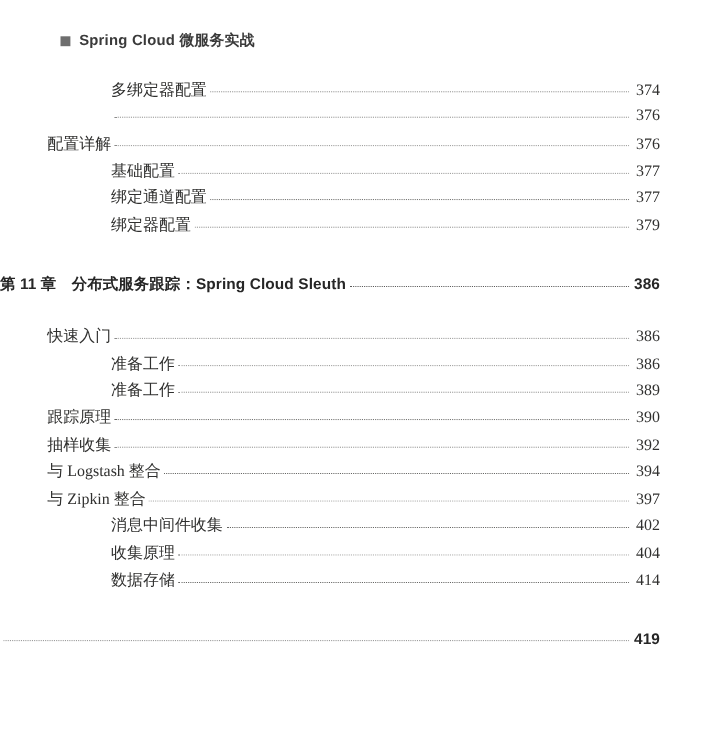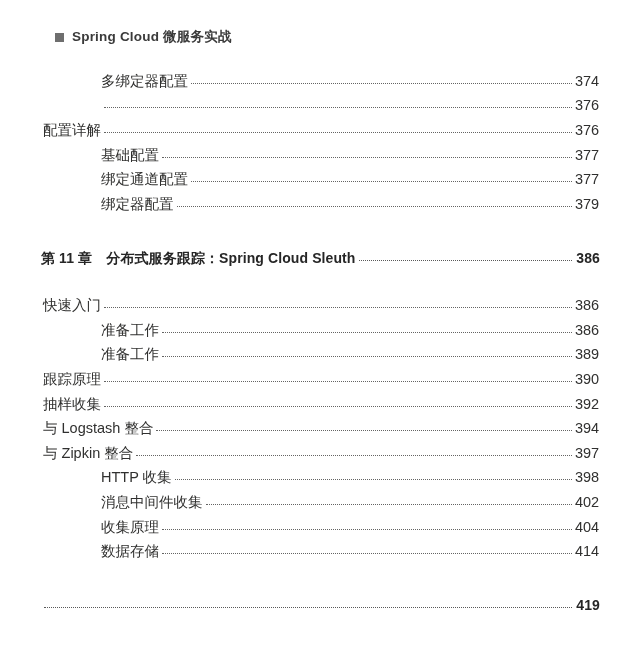--- a/index.html
+++ b/index.html
@@ -84,31 +84,30 @@
     opacity: 0.85;
   }
   .toc-page {
     flex: none;
     color: #30302f;
     text-align: right;
     min-width: 26px;
   }
 
   
-  .lvl-0 { padding-left: 41px; }
+  .lvl-0 { }
   .lvl-1 { padding-left: 43px; }
   .lvl-2 { padding-left: 101px; }
 
   
   .style-serif .toc-label,
   .style-serif .toc-page {
-    font-family: Liberation Sans, sans-serif;
+    font-family: Liberation Serif, serif;
     font-size: 14.5px;
     font-weight: normal;
-    text-align: center;
   }
 
   
   .style-heading .toc-label,
   .style-heading .toc-page {
     font-family: "Liberation Sans", "DejaVu Sans", sans-serif;
     font-size: 14px;
     font-weight: bold;
     color: #262626;
     letter-spacing: 0.1px;
@@ -196,25 +195,20 @@
       <span class="toc-label">与 Logstash 整合</span>
       <span class="toc-leader"></span>
       <span class="toc-page">394</span>
     </div>
     <div class="toc-row lvl-1 style-serif">
       <span class="toc-label">与 Zipkin 整合</span>
       <span class="toc-leader"></span>
       <span class="toc-page">397</span>
     </div>
     <div class="toc-row lvl-2 style-serif">
-      <span class="toc-label">HTTP 收集</span>
-      <span class="toc-leader"></span>
-      <span class="toc-page">398</span>
-    </div>
-    <div class="toc-row lvl-2 style-serif">
       <span class="toc-label">消息中间件收集</span>
       <span class="toc-leader"></span>
       <span class="toc-page">402</span>
     </div>
     <div class="toc-row lvl-2 style-serif">
       <span class="toc-label">收集原理</span>
       <span class="toc-leader"></span>
       <span class="toc-page">404</span>
     </div>
     <div class="toc-row lvl-2 style-serif">

